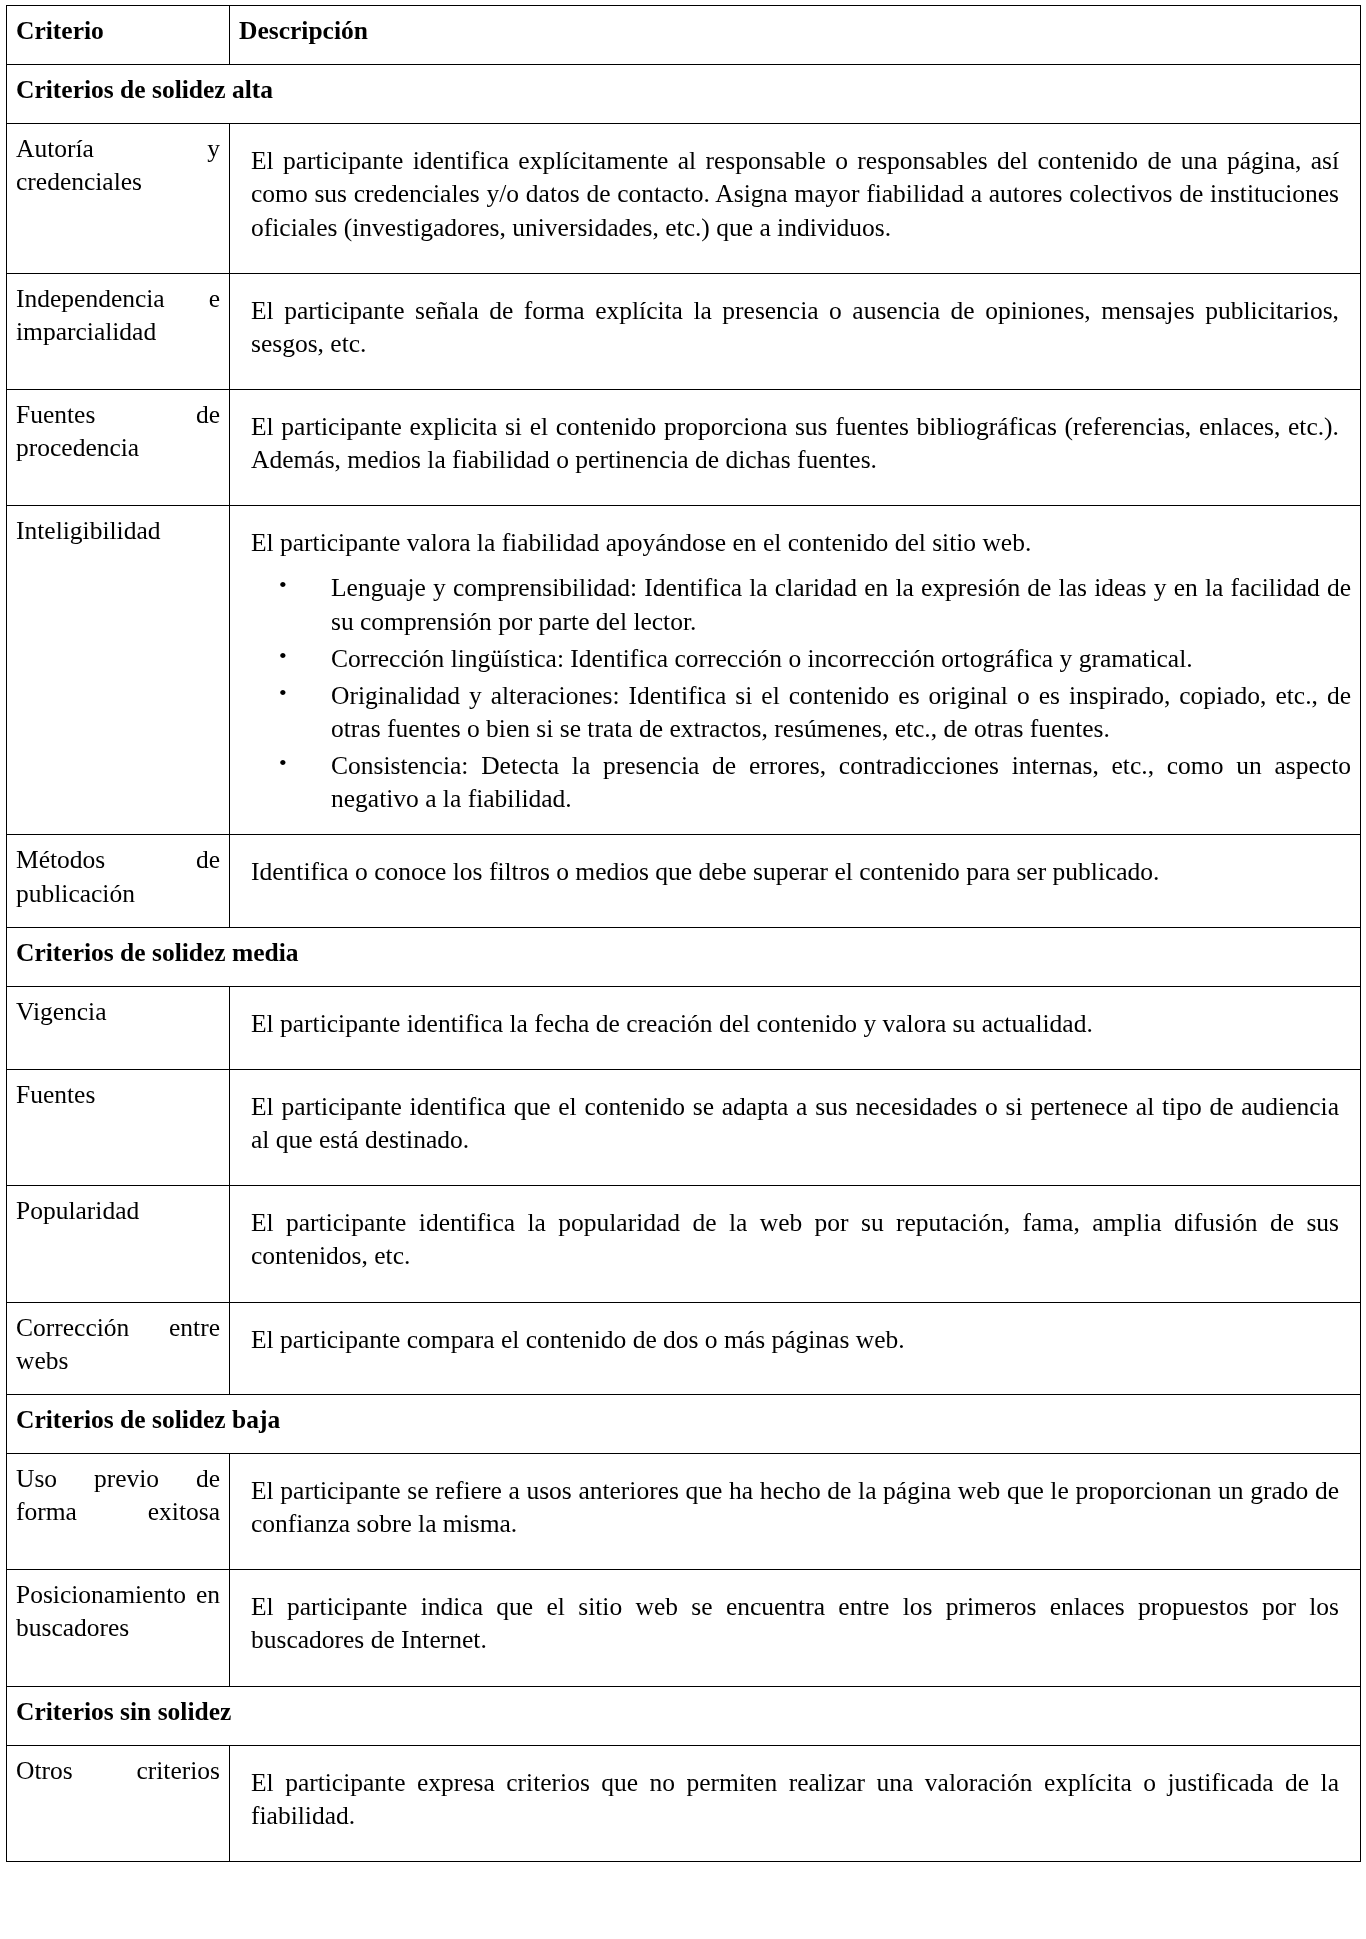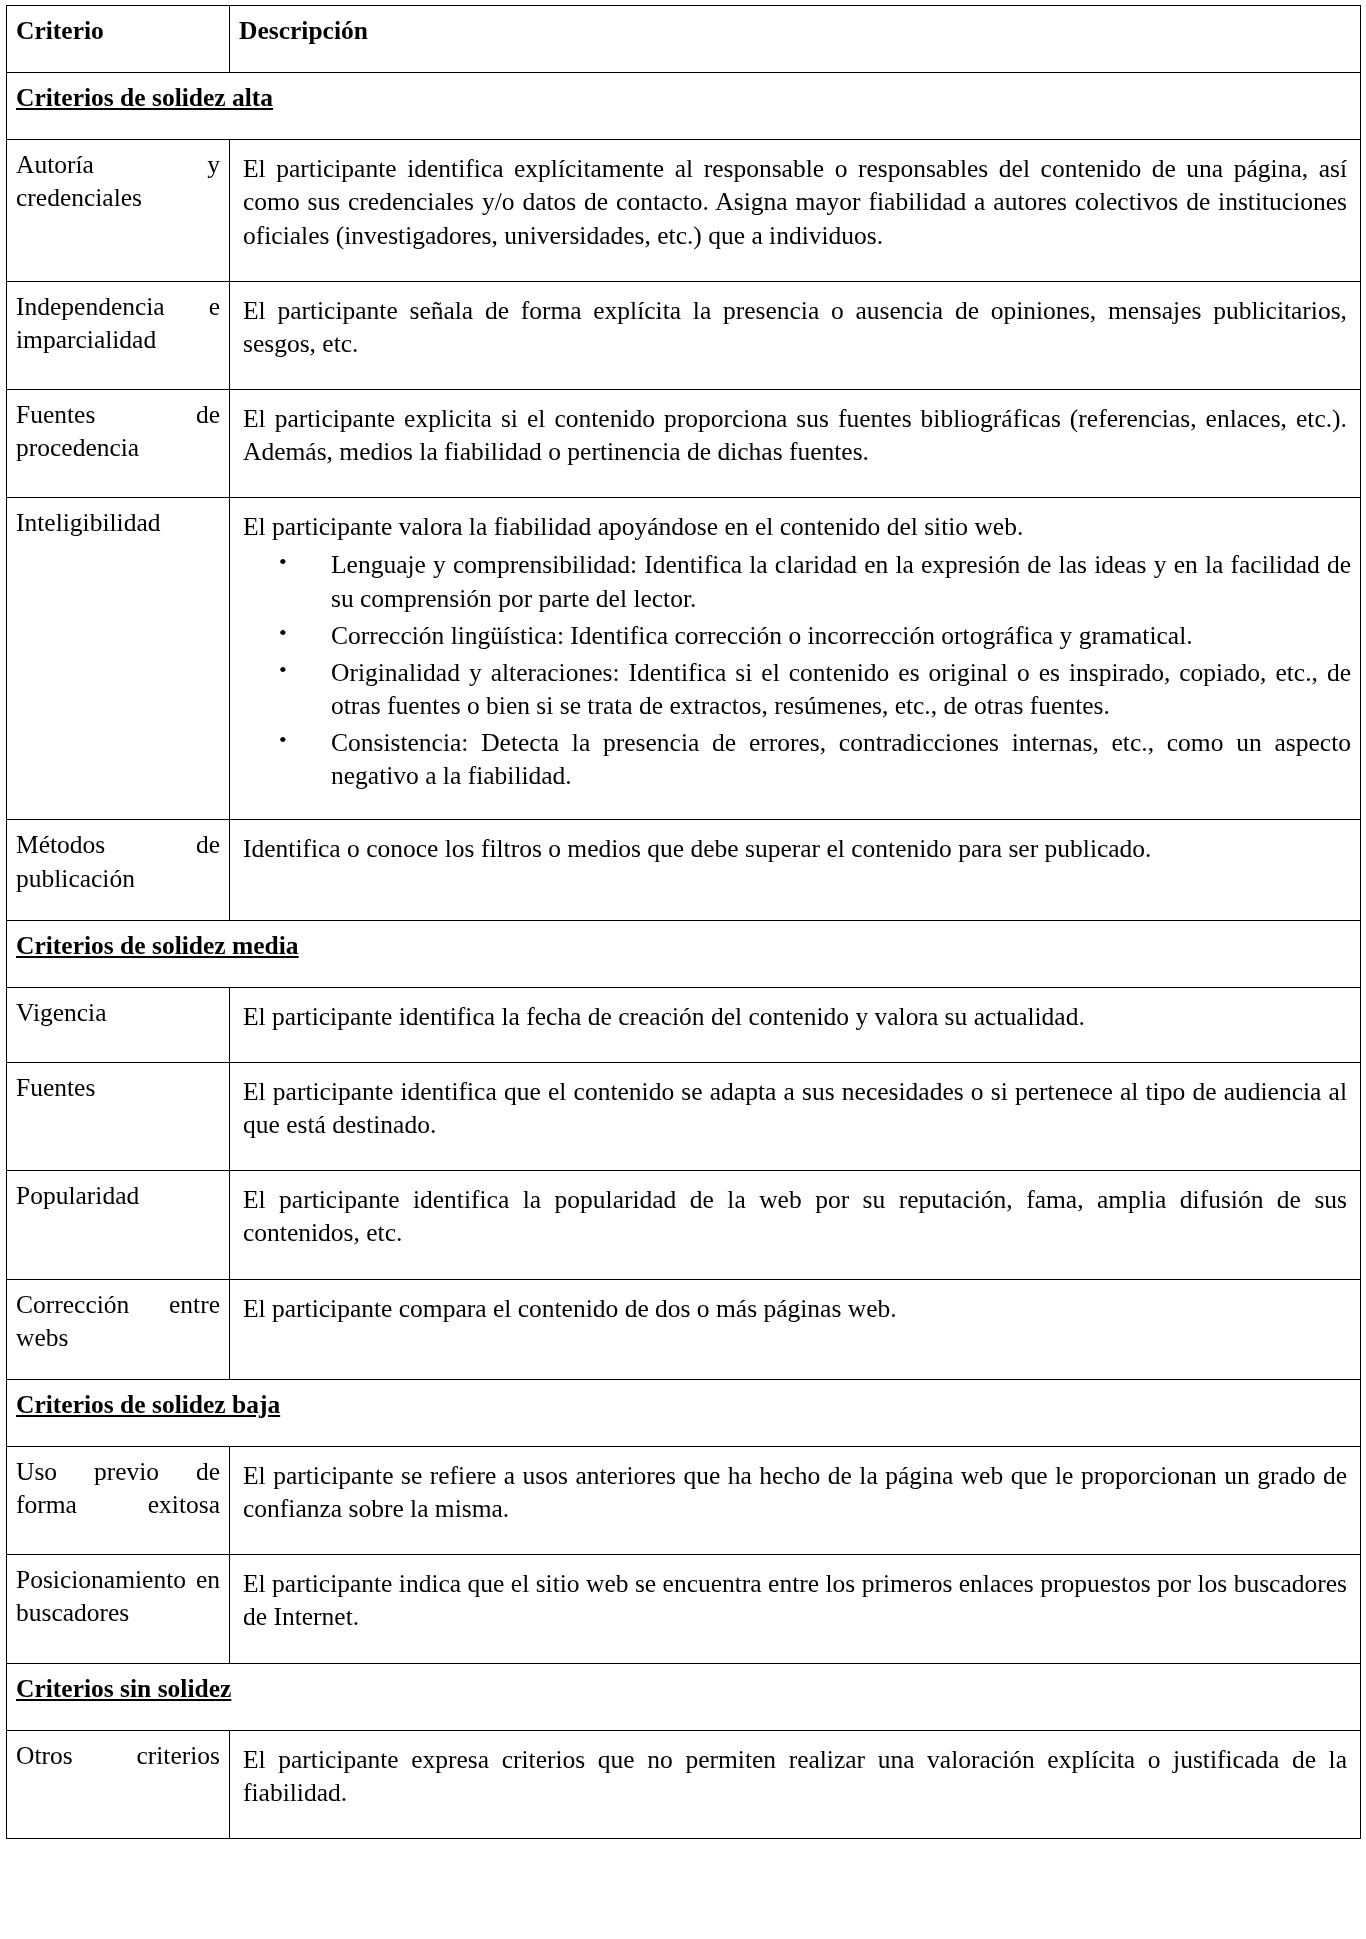--- a/index.html
+++ b/index.html
@@ -26,41 +26,40 @@
     table-layout: fixed;
     border: 1px solid #000;
   }
   table.criteria-table col.col-criterio { width: 223px; }
   table.criteria-table col.col-desc     { width: 1131px; }
 
   table.criteria-table th,
   table.criteria-table td {
     border: 1px solid #000;
     vertical-align: top;
-    padding: 8px 9px 25px 9px;
+    padding: 8px 9px 17px 9px;
     font-size: 25.5px;
     line-height: 1.30;
   }
 
   
   .hdr-cell {
     font-weight: bold;
     text-align: left;
     font-size: 25.5px;
     padding-top: 11px;
     padding-bottom: 14px;
   }
 
   
   .section-cell {
     font-weight: bold;
     text-align: left;
     padding-top: 11px;
     padding-bottom: 14px;
-    text-decoration: underline;
   }
 
   
   .criterio-cell {
     text-align: justify;
     text-align-last: justify;
     hyphens: none;
   }
   .criterio-cell.left-only {
     text-align: left;
@@ -68,21 +67,21 @@
   }
 
   
   .desc-cell {
     text-align: justify;
     text-align-last: left;
     hyphens: none;
   }
 
   .desc-intro {
-    margin: 4px;
+    margin: 12px;
   }
 
   ul.sub-list {
     list-style: none;
     margin: 5px 0 2px 0;
     padding: 0;
   }
   ul.sub-list > li {
     position: relative;
     margin: 0 0 4px 0;

